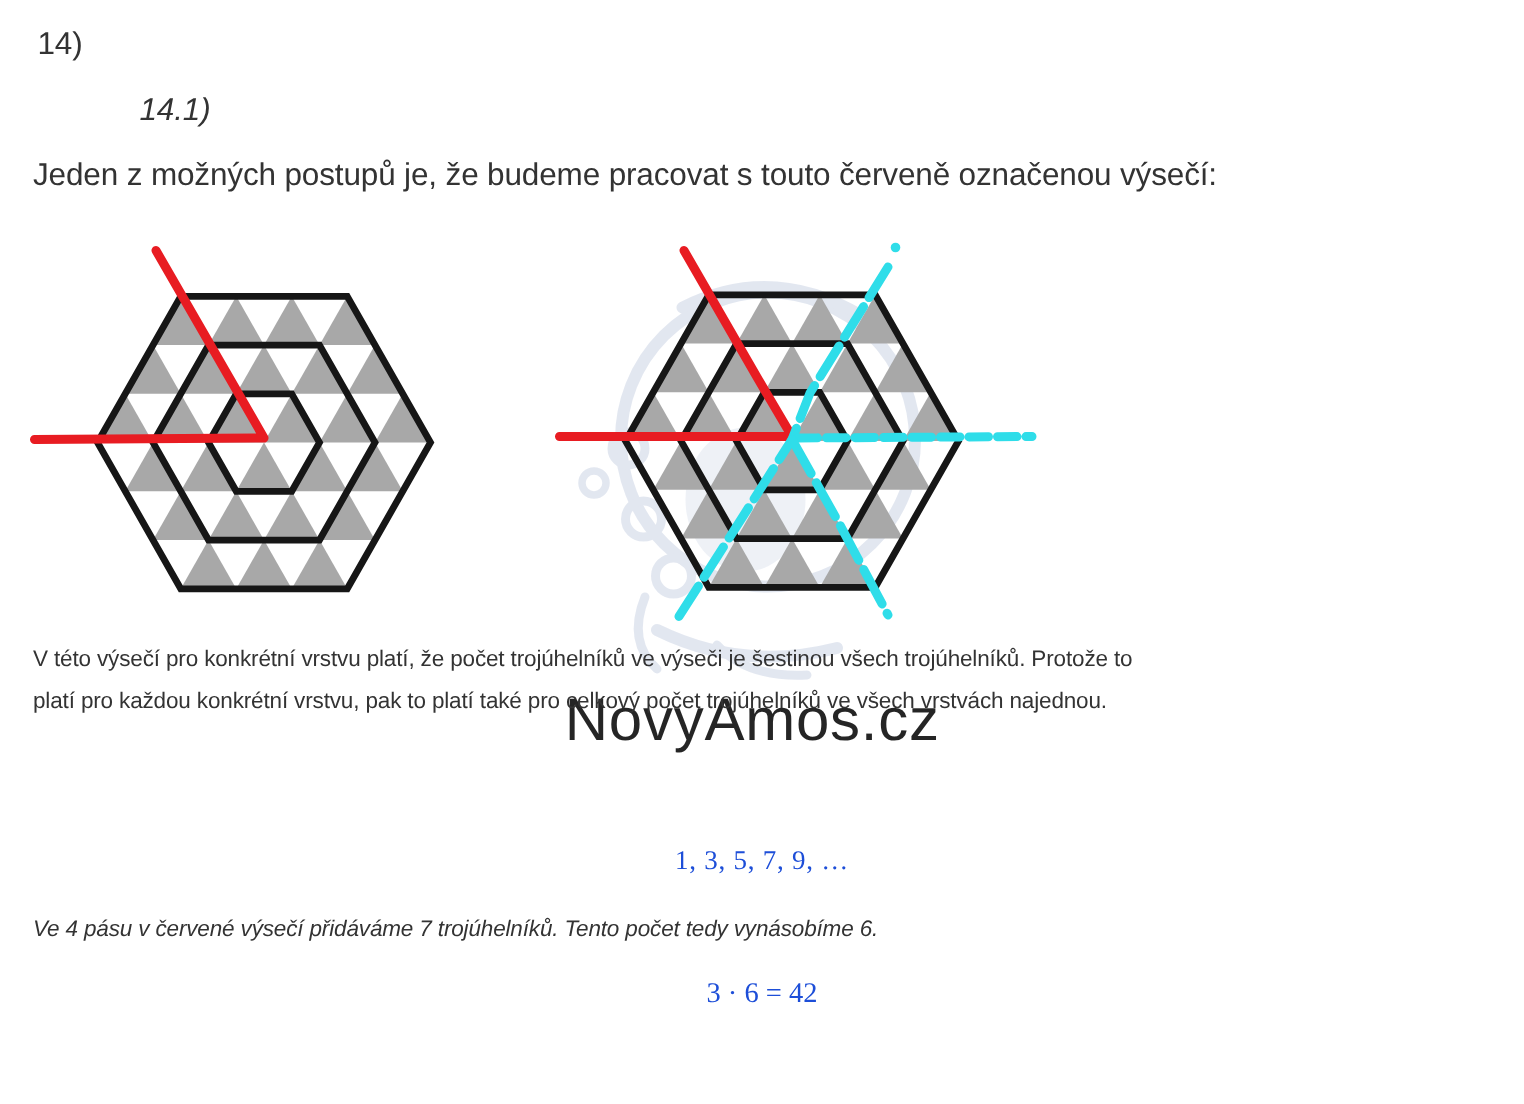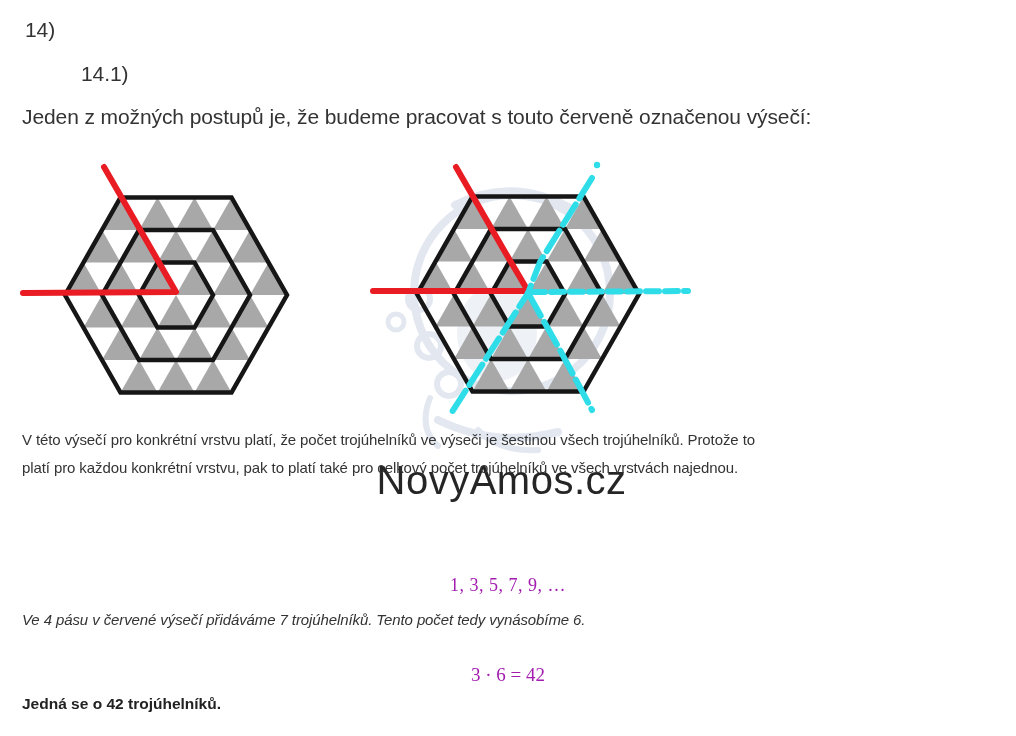--- a/index.html
+++ b/index.html
@@ -1,27 +1,27 @@
 <!DOCTYPE html>
 <html><head>
 <meta charset="utf-8">
 <style>
   html,body{margin:0;padding:0;background:#fff;}
   .page{position:relative;width:1016px;height:736px;background:#ffffff;overflow:hidden;
         font-family:"Liberation Sans",sans-serif;color:#333;}
   .txt{position:absolute;font-size:21px;letter-spacing:-0.1px;white-space:nowrap;}
   .pnum{left:25px;top:18px;}
-  .subnum{left:81px;top:62px;}
+  .subnum{left:93px;top:62px;font-style:italic;}
   .intro{left:22px;top:105px;}
   .para{position:absolute;font-size:15px;letter-spacing:-0.1px;line-height:28px;white-space:nowrap;z-index:2;}
   .p1{left:22px;top:426px;}
   .p2{left:22px;top:501px;}
   .p3{left:22px;top:606px;font-style:italic;}
   .mathline{position:absolute;left:0;width:1016px;text-align:center;z-index:2;
-            font-family:"Liberation Serif",serif;color:#a21caf;margin-top:12px;}
+            font-family:"Liberation Serif",serif;color:#1d4ed8;}
   .seq{top:563px;font-size:18px;letter-spacing:0.5px;}
   .eq{top:652px;font-size:19px;}
   .concl{position:absolute;left:22px;top:695px;font-size:15.5px;font-weight:bold;color:#222;z-index:2;white-space:nowrap;}
   .watermark{position:absolute;left:0;top:458px;width:975px;text-align:center;
              font-size:40px;color:#b9c4d8;opacity:.85;z-index:1;letter-spacing:0.5px;}
   svg.fig{position:absolute;left:0;top:0;z-index:1;pointer-events:none;}
 </style>
 </head>
 <body>
 
@@ -125,15 +125,14 @@
 
   <div class="para p2">
   </div>
 
   <div class="mathline seq">1, 3, 5, 7, 9, …</div>
 
   <div class="para p3">Ve 4 pásu v červené výsečí přidáváme 7 trojúhelníků. Tento počet tedy vynásobíme 6.</div>
 
   <div class="mathline eq">3 · 6 = 42</div>
 
-  <div class="concl">Jedná se o 42 trojúhelníků.</div>
 
 </div>
 
 </body></html>

